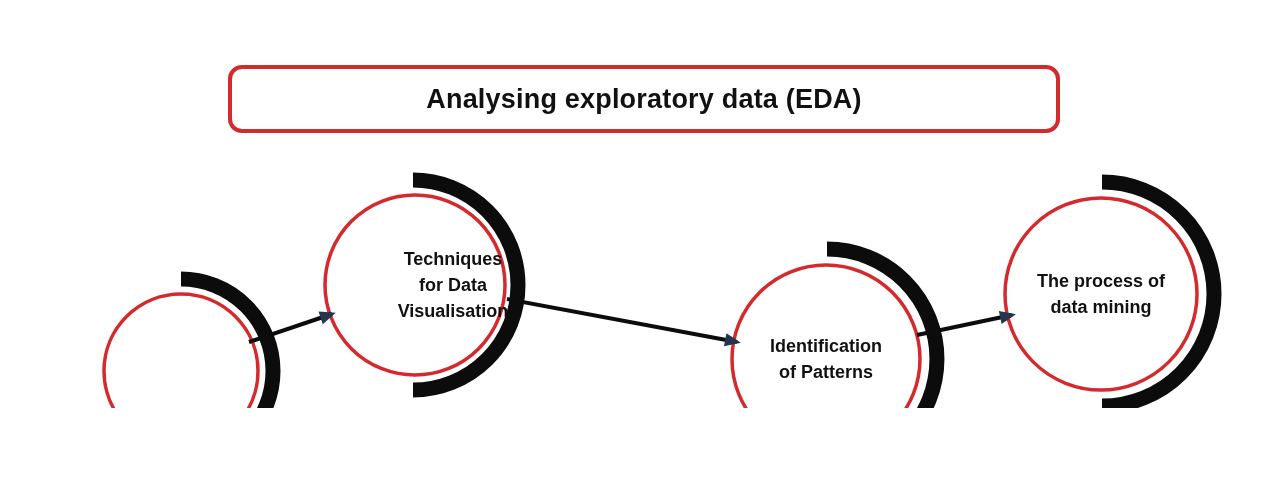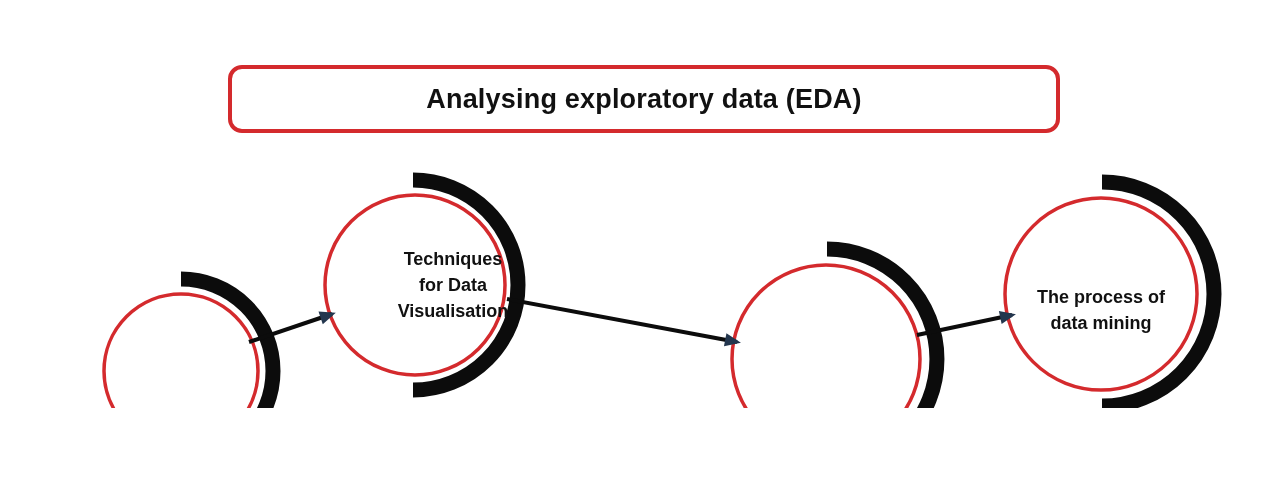--- a/index.html
+++ b/index.html
@@ -67,21 +67,21 @@
     font-size: 18px;
     font-weight: 700;
     line-height: 26px;
     color: var(--text-color);
     text-align: center;
     white-space: pre-line;
   }
   .node-label.n1 { left: 181px;  top: 371px; }
   .node-label.n2 { left: 415px;  top: 285px; margin-left: 38px; }
   .node-label.n3 { left: 826px;  top: 359px; }
-  .node-label.n4 { left: 1101px; top: 294px; margin-top: 16px; }
+  .node-label.n4 { left: 1101px; top: 294px; }
 </style>
 </head>
 <body>
 
 <div class="stage">
 
   <svg width="1280" height="488" viewBox="0 0 1280 488">
     <defs>
       <marker id="ah" viewBox="0 0 12 12" refX="9" refY="6" markerWidth="4.5" markerHeight="4" orient="auto">
         <path d="M0,1 L12,6 L0,11 Z" class="arrowhead"></path>
@@ -103,16 +103,18 @@
     <line class="connector" x1="917" y1="335" x2="1012" y2="315" marker-end="url(#ah)"></line>
   </svg>
 
   <div class="title-box">
     <div class="title-text">Analysing exploratory data (EDA)</div>
   </div>
 
   <div class="node-label n2">Techniques
 for Data
 Visualisation</div>
+  <div class="node-label n3">Identification
+of Patterns</div>
   <div class="node-label n4">The process of
 data mining</div>
 
 </div>
 
 </body></html>

